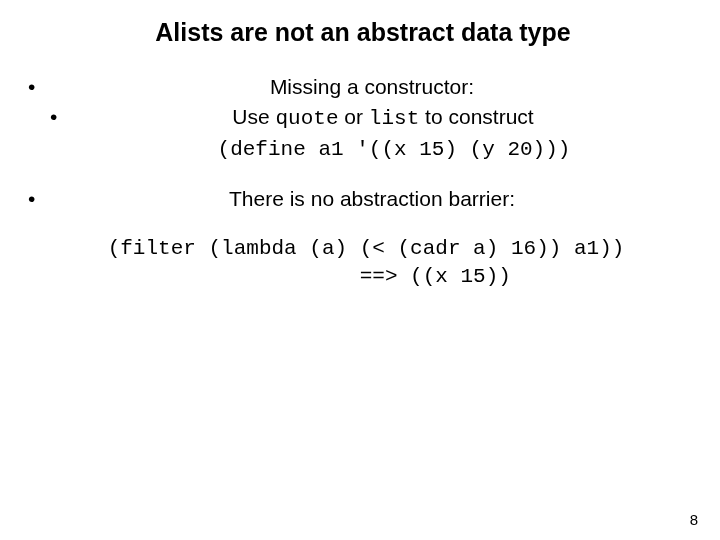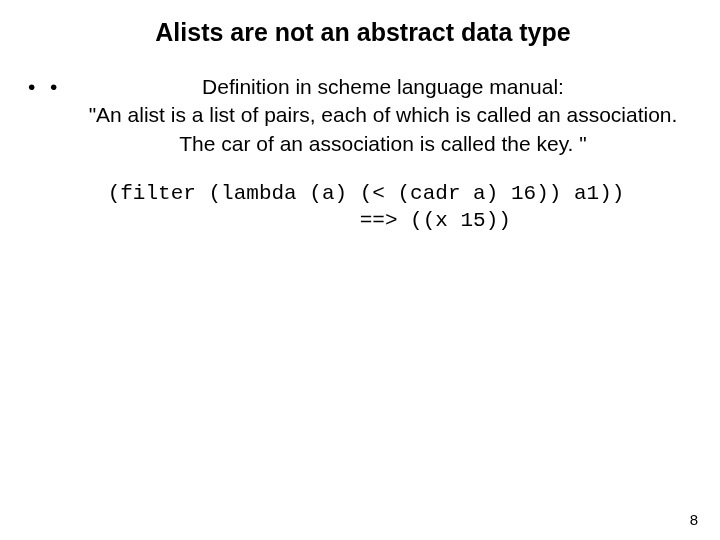--- a/index.html
+++ b/index.html
@@ -72,28 +72,32 @@
       font-size: 15px;
     }
   </style>
 </head>
 <body>
 
 <div class="title">Alists are not an abstract data type</div>
 
 <ul class="top">
 
+  <li>
+    <span>Missing a constructor:</span>
+    <ul class="sub">
+      <li>
+        <span>Use </span><span class="mono">quote</span><span> or </span><span class="mono">list</span><span> to construct</span>
+      </li>
+    </ul>
+    <div class="codeblock">(define a1 '((x 15) (y 20)))</div>
+  </li>
 
   <li>
-    <ul class="sub">
-      <li>
-        <span>Definition in scheme language manual:</span>
-        <div class="quote-block" style="margin-left:0;">"An alist is a list of pairs, each of which is called an association. The car of an association is called the key. "</div>
-      </li>
-    </ul>
+    <span>There is no abstraction barrier:</span>
   </li>
 
 
 </ul>
 
 <div class="bottom-code">(filter (lambda (a) (&lt; (cadr a) 16)) a1))
            ==&gt; ((x 15))</div>
 
 <div class="page-number">8</div>
 

